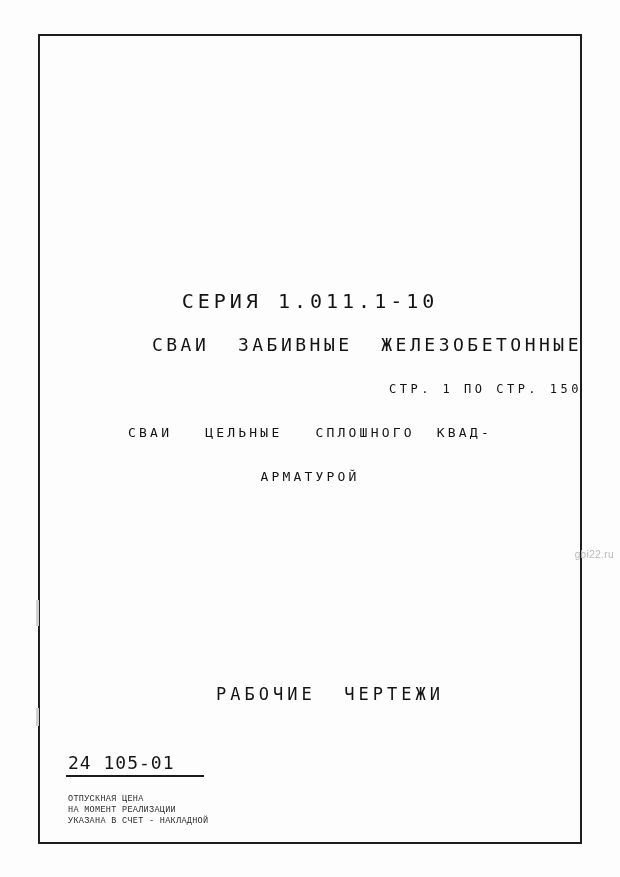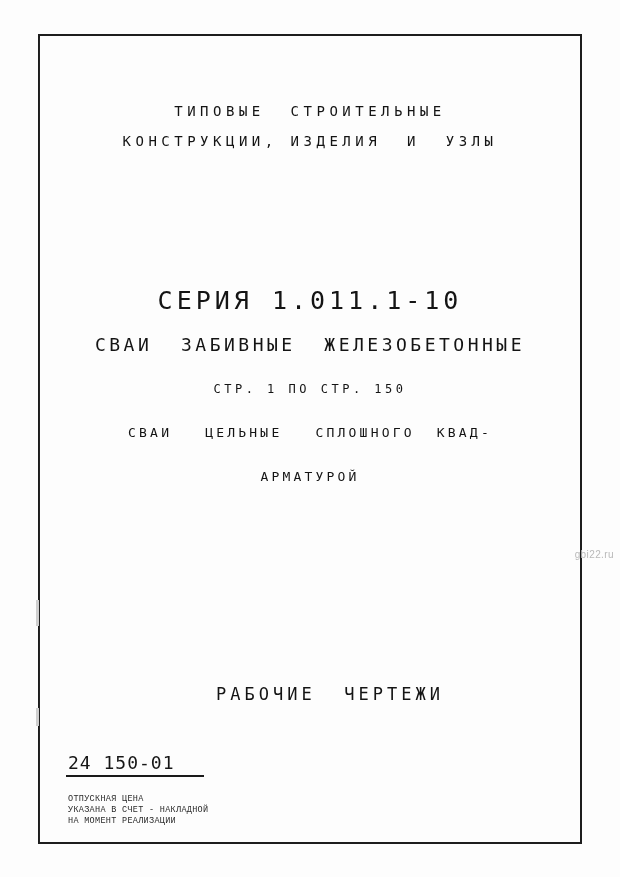--- a/index.html
+++ b/index.html
@@ -76,28 +76,29 @@
     line-height: 30px;
   }
 
   .series-block {
     position: absolute;
     left: 0;
     top: 245px;
     width: 544px;
   }
   .series-title {
-    font-size: 25px;
+    font-size: 20px;
     letter-spacing: 4px;
     line-height: 44px;
   }
   .series-sub {
     font-size: 18px;
     letter-spacing: 3.5px;
     line-height: 44px;
+    text-align: right;
   }
   .series-sub.small {
     font-size: 12px;
   }
   .series-sub .num {
     font-size: 20px;
     letter-spacing: 1px;
   }
   .desc-line {
     font-size: 13px;
@@ -168,48 +169,44 @@
 </style>
 </head>
 <body>
 
 <div class="page">
 
   <div class="frame"></div>
 
   <div class="inner">
 
-    <div class="head-block">
-      <div class="stencil head-line">ТИПОВЫЕ  СТРОИТЕЛЬНЫЕ</div>
-      <div class="stencil head-line">КОНСТРУКЦИИ, ИЗДЕЛИЯ  И  УЗЛЫ</div>
-    </div>
 
     <div class="series-block">
       <div class="stencil series-title">СЕРИЯ 1.011.1-10</div>
       <div class="stencil series-sub">СВАИ  ЗАБИВНЫЕ  ЖЕЛЕЗОБЕТОННЫЕ</div>
 
 
 
       <div class="stencil series-sub small">СТР. 1 ПО СТР. 150</div>
 
       <div class="stencil desc-line">СВАИ   ЦЕЛЬНЫЕ   СПЛОШНОГО  КВАД-</div>
       <div class="stencil desc-line">АРМАТУРОЙ</div>
     </div>
 
     <div class="stencil working">РАБОЧИЕ  ЧЕРТЕЖИ</div>
 
     <div class="code-box">
-      <div class="code-text">24 150-01</div>
+      <div class="code-text">24 105-01</div>
       <div class="code-rule"></div>
     </div>
 
     <div class="notice">
       <div>ОТПУСКНАЯ ЦЕНА</div>
+      <div>НА МОМЕНТ РЕАЛИЗАЦИИ</div>
       <div>УКАЗАНА В СЧЕТ - НАКЛАДНОЙ</div>
-      <div>НА МОМЕНТ РЕАЛИЗАЦИИ</div>
     </div>
 
   </div>
 
   <div class="watermark">gbi22.ru</div>
 
   <div class="speck" style="left:36px; top:600px; width:3px; height:26px;"></div>
   <div class="speck" style="left:36px; top:708px; width:3px; height:18px;"></div>
 
 </div>

